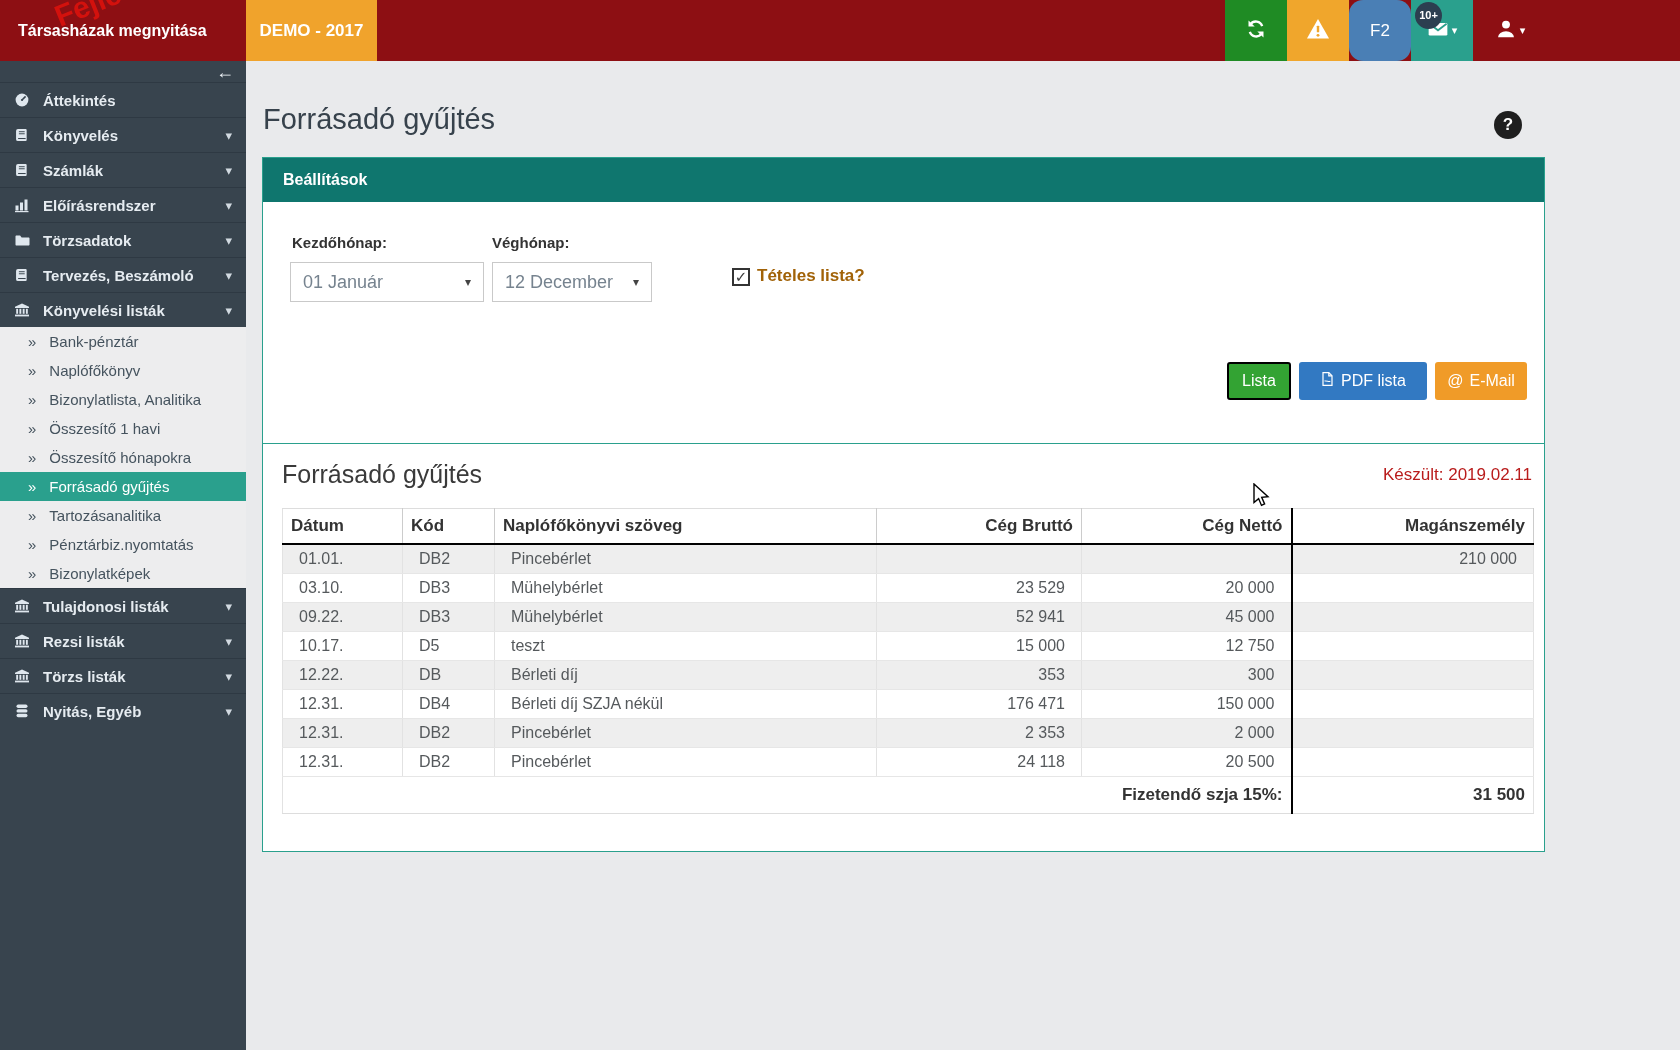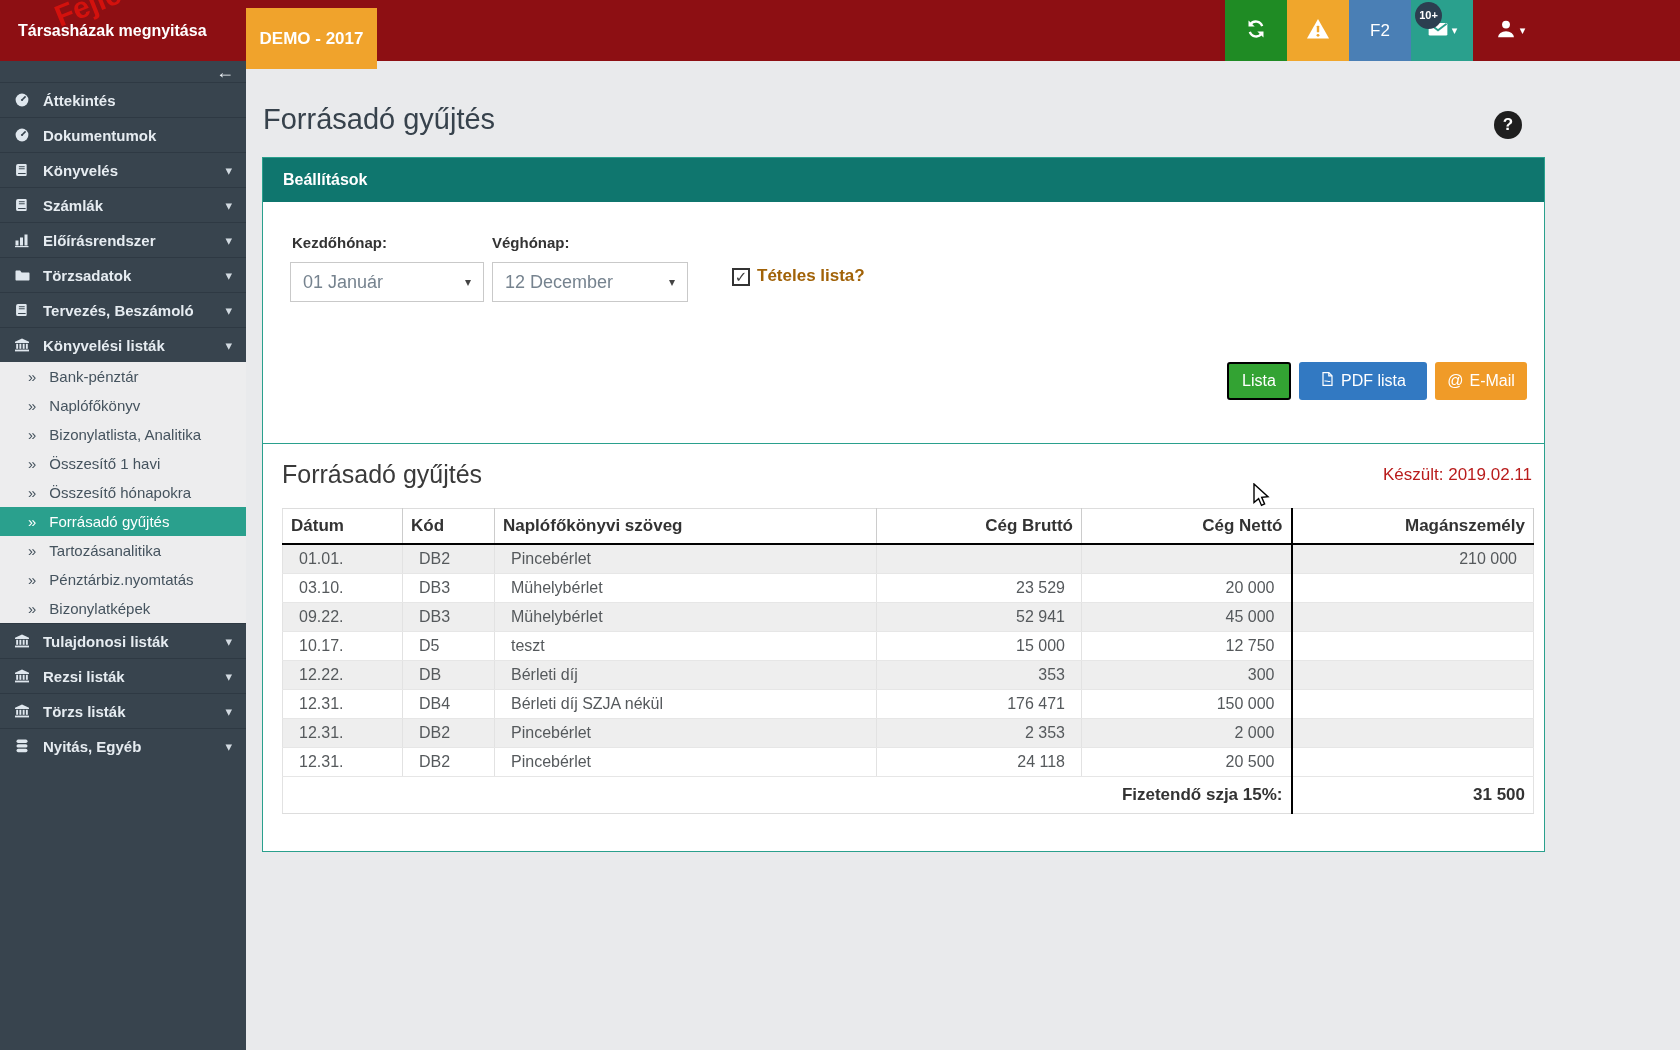--- a/index.html
+++ b/index.html
@@ -4,26 +4,26 @@
 <style>
   * { margin:0; padding:0; box-sizing:border-box; }
   html,body { width:1680px; height:1050px; overflow:hidden; }
   body { font-family:"Liberation Sans","DejaVu Sans",sans-serif; background:#e9eaec; position:relative; }
 
   
   .topbar { position:absolute; left:0; top:0; width:1680px; height:61px; background:#8d0f13; z-index:30; }
   .brand { position:absolute; left:0; top:0; width:246px; height:61px; overflow:hidden; }
   .watermark { position:absolute; left:50px; top:2px; color:rgba(255,20,10,.62); font-size:30px; font-weight:bold; transform:rotate(-22deg); transform-origin:left top; white-space:nowrap; z-index:0; }
   .brand-text { position:absolute; left:18px; top:0; height:61px; line-height:61px; color:#fff; font-size:16px; font-weight:bold; z-index:1; white-space:nowrap; }
-  .demo-badge { position:absolute; left:246px; top:8px; width:131px; height:61px; background:#f0a32c; color:#fff; font-size:17px; font-weight:bold; text-align:center; line-height:61px; }
+  .demo-badge { position:absolute; left:246px; top:0; width:131px; height:61px; background:#f0a32c; color:#fff; font-size:17px; font-weight:bold; text-align:center; line-height:61px; }
   .topbar-actions { position:absolute; left:1225px; top:0; height:61px; display:flex; }
   .tb-btn { width:62px; height:61px; border:none; display:flex; align-items:center; justify-content:center; cursor:pointer; position:relative; color:#fff; background:transparent; }
   .tb-btn.green { background:#1f8b24; }
   .tb-btn.yellow { background:#f0a62c; }
-  .tb-btn.blue { background:#4a7fb5; font-size:17px; }
+  .tb-btn.blue { background:#4a7fb5; font-size:17px;border-radius:14px; }
   .tb-btn.teal { background:#2aa08d; }
   .tb-btn.user { width:58px; margin-left:8px; }
   .mail-badge { position:absolute; left:4px; top:2px; min-width:27px; height:27px; border-radius:50%; background:#2c3e50; color:#fff; font-size:11px; font-weight:bold; line-height:27px; text-align:center; }
   .tb-caret { font-size:11px; margin-left:3px; color:#fff; }
 
   
   .sidebar { position:absolute; left:0; top:61px; width:246px; height:989px; background:#38444e; z-index:20; }
   .collapse-row { height:21px; display:flex; justify-content:flex-end; align-items:center; padding-right:12px; }
   .collapse-arrow { color:#eef3f7; font-size:18px; font-weight:bold; line-height:14px; cursor:pointer; }
   .nav-item { display:flex; align-items:center; height:35px; padding:0 14px 0 14px; border-top:1px solid #2e3943; color:#e6ecf1; font-size:15px; font-weight:bold; cursor:pointer; }
@@ -40,21 +40,21 @@
   .help-btn { position:absolute; left:1248px; top:50px; width:28px; height:28px; border-radius:50%; background:#1f1f1f; color:#fff; font-size:17px; font-weight:bold; text-align:center; line-height:28px; cursor:pointer; }
 
   .panel { position:absolute; left:16px; width:1283px; background:#fff; border:1px solid #2aa08d; }
   .panel-settings { top:96px; height:299px; }
   .panel-header { height:44px; background:#0f766e; color:#fff; font-size:16px; font-weight:bold; line-height:44px; padding-left:20px; }
   .form-label { position:absolute; font-size:15px; font-weight:bold; color:#333; }
   .lbl-start { left:29px; top:76px; }
   .lbl-end { left:229px; top:76px; }
   .select { position:absolute; height:40px; background:#fff; border:1px solid #c9c9c9; display:flex; align-items:center; padding:0 12px; color:#76838f; font-size:18px; cursor:pointer; }
   .sel-start { left:27px; top:104px; width:194px; }
-  .sel-end { left:229px; top:104px; width:196px; }
+  .sel-end { left:229px; top:104px; width:160px; }
   .select .sel-caret { margin-left:auto; color:#444; font-size:12px; }
   .checkbox { position:absolute; left:469px; top:110px; width:18px; height:18px; border:2px solid #333; background:#fff; display:flex; align-items:center; justify-content:center; cursor:pointer; }
   .checkbox .check { color:#3c3c3c; font-size:15px; font-weight:bold; line-height:14px; }
   .chk-label { position:absolute; left:494px; top:108px; font-size:17px; font-weight:bold; color:#a16207; cursor:pointer; }
   .btn-row { position:absolute; right:17px; top:204px; display:flex; gap:8px; }
   .btn { height:38px; border:none; border-radius:3px; color:#fff; font-size:16px; display:flex; align-items:center; justify-content:center; gap:6px; cursor:pointer; font-family:inherit; }
   .btn-lista { width:64px; background:#33a333; border:2px solid #000; }
   .btn-pdf { width:128px; background:#3279c2; }
   .btn-email { width:92px; background:#f09b28; }
 
@@ -136,30 +136,20 @@
 
   <div class="nav-item">
     <span class="nicon">
         <svg width="16" height="16" viewBox="0 0 16 16" fill="currentColor">
           <circle cx="8" cy="8" r="6.4"></circle>
           <line x1="8" y1="8" x2="11.6" y2="4.4" stroke="#38444e" stroke-width="1.6"></line>
           <circle cx="8" cy="8" r="1.1" fill="#38444e"></circle>
         </svg>
       </span>
     <span>Áttekintés</span>
-  </div>
-  <div class="nav-item">
-    <span class="nicon">
-        <svg width="16" height="16" viewBox="0 0 16 16" fill="currentColor">
-          <circle cx="8" cy="8" r="6.4"></circle>
-          <line x1="8" y1="8" x2="11.6" y2="4.4" stroke="#38444e" stroke-width="1.6"></line>
-          <circle cx="8" cy="8" r="1.1" fill="#38444e"></circle>
-        </svg>
-      </span>
-    <span>Dokumentumok</span>
   </div>
   <div class="nav-item">
     <span class="nicon">
         <svg width="15" height="16" viewBox="0 0 16 16" fill="currentColor">
           <path d="M4.2 1.6h8.3c.6 0 1 .4 1 1v10.8c0 .6-.4 1-1 1H4.2a2 2 0 0 1-2-2V3.6a2 2 0 0 1 2-2z"></path>
           <rect x="4.4" y="11.2" width="8" height="1.1" fill="#38444e"></rect>
           <rect x="5.2" y="4" width="6.2" height="1" fill="#38444e"></rect>
           <rect x="5.2" y="6.2" width="6.2" height="1" fill="#38444e"></rect>
         </svg>
       </span>

